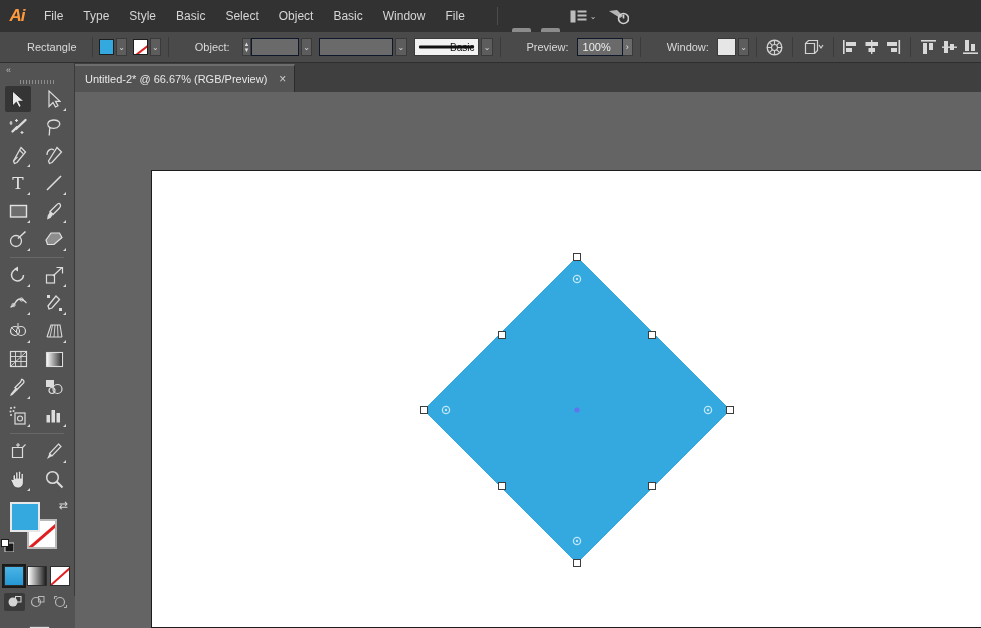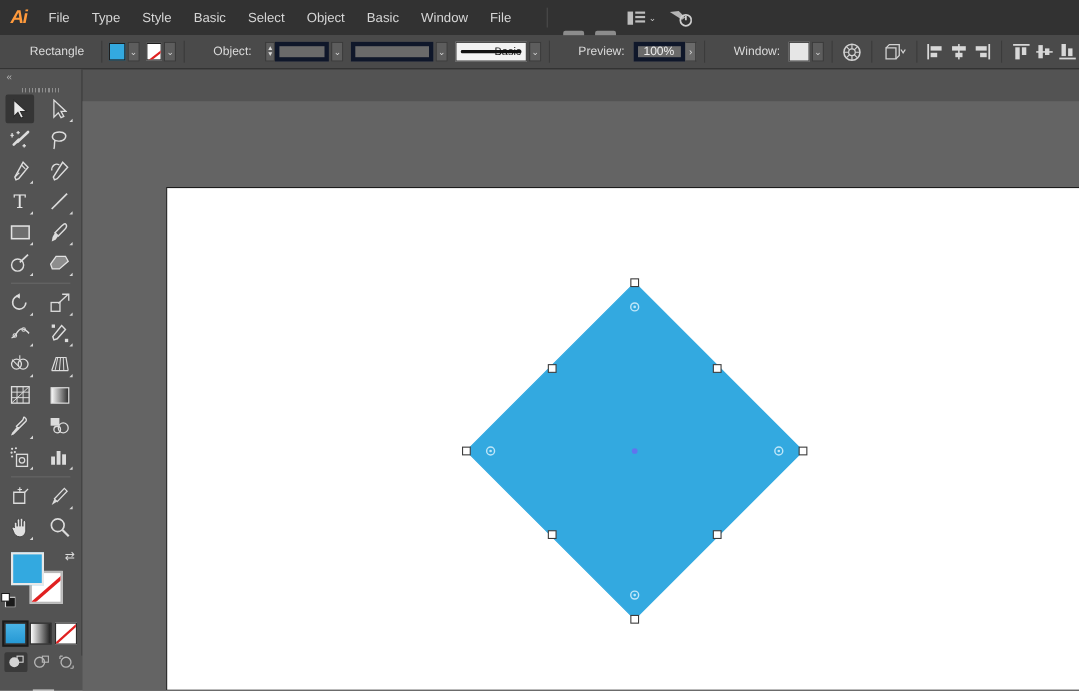--- a/index.html
+++ b/index.html
@@ -58,21 +58,21 @@
     width:15px;height:18px;background:#5d5d5d;border:1px solid #3a3a3a;
     display:flex;align-items:center;justify-content:center;font-size:8px;color:#d8d8d8;
     box-sizing:border-box;margin-left:2px;
   }
   .stepper{
     width:13px;height:18px;background:#5d5d5d;border:1px solid #3a3a3a;box-sizing:border-box;
     display:flex;flex-direction:column;align-items:center;justify-content:center;
     font-size:6px;line-height:6px;color:#dcdcdc;margin-left:4px;
   }
   .field{
-    height:18px;background:#6a6a6a;border:4px solid #0f172a;box-sizing:border-box;
+    height:18px;background:#6a6a6a;border:1px solid #0f172a;box-sizing:border-box;
     display:flex;align-items:center;padding:0 5px;font-size:11px;color:#ededed;
   }
   .field-stroke{width:62px;}
   .field-wide{width:100px;}
   .field-opacity{width:60px;}
   .brush-field{
     width:90px;height:18px;background:#f2f2f2;border:1px solid #3a3a3a;box-sizing:border-box;
     display:flex;align-items:center;justify-content:flex-end;padding-right:4px;
     font-size:10px;color:#111;position:relative;
   }
@@ -318,20 +318,26 @@
     </div>
     <div class="icon-btn">
       <svg width="17" height="16" viewBox="0 0 17 16">
         <rect x="1" y="13.4" width="15" height="1.6" fill="#d8d8d8"></rect>
         <rect x="3" y="1" width="4" height="11" fill="#d8d8d8"></rect>
         <rect x="9" y="5" width="4" height="7" fill="#d8d8d8"></rect>
       </svg>
     </div>
   </div>
 
+  <div class="tabbar">
+    <div class="doc-tab">
+      <span class="doc-tab-title">Untitled-2* @ 66.67% (RGB/Preview)</span>
+      <span class="doc-tab-close">×</span>
+    </div>
+  </div>
 
   <div class="toolbar">
     <div class="tb-collapse">«</div>
     <div class="tb-grip">
         <span></span>
       </div>
 
     <div class="tb-grid">
 
       <div class="tool active">

